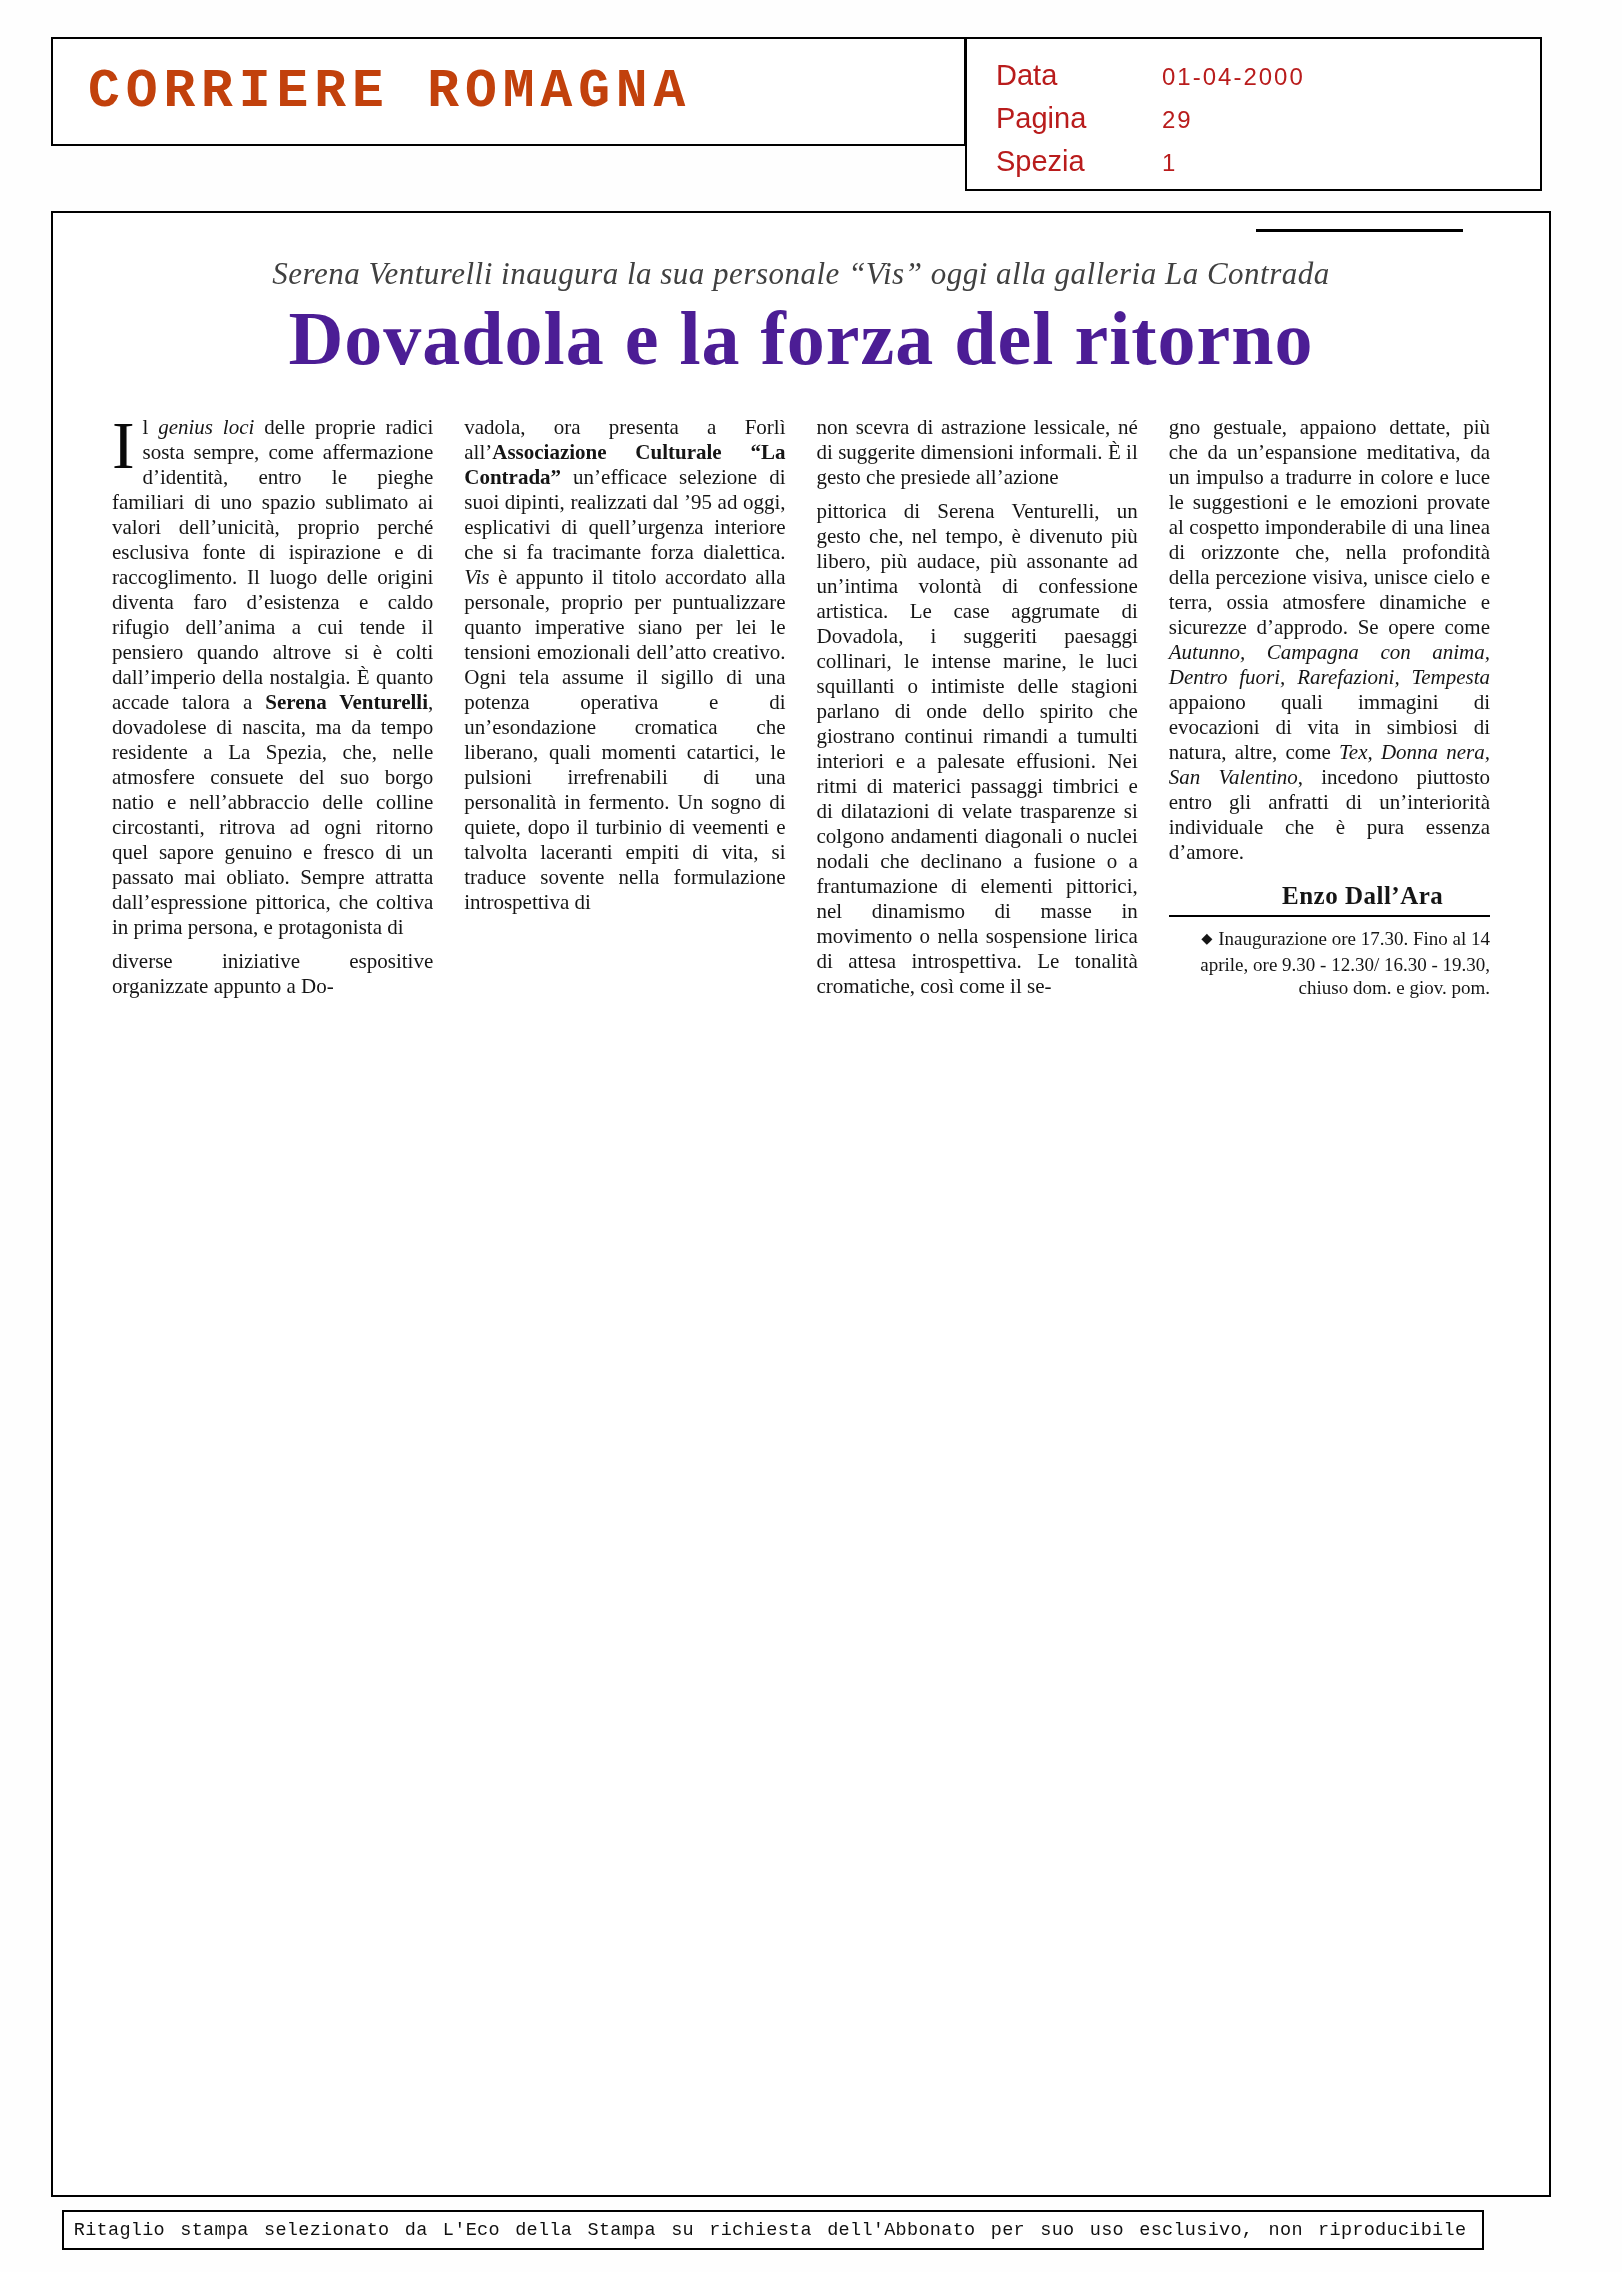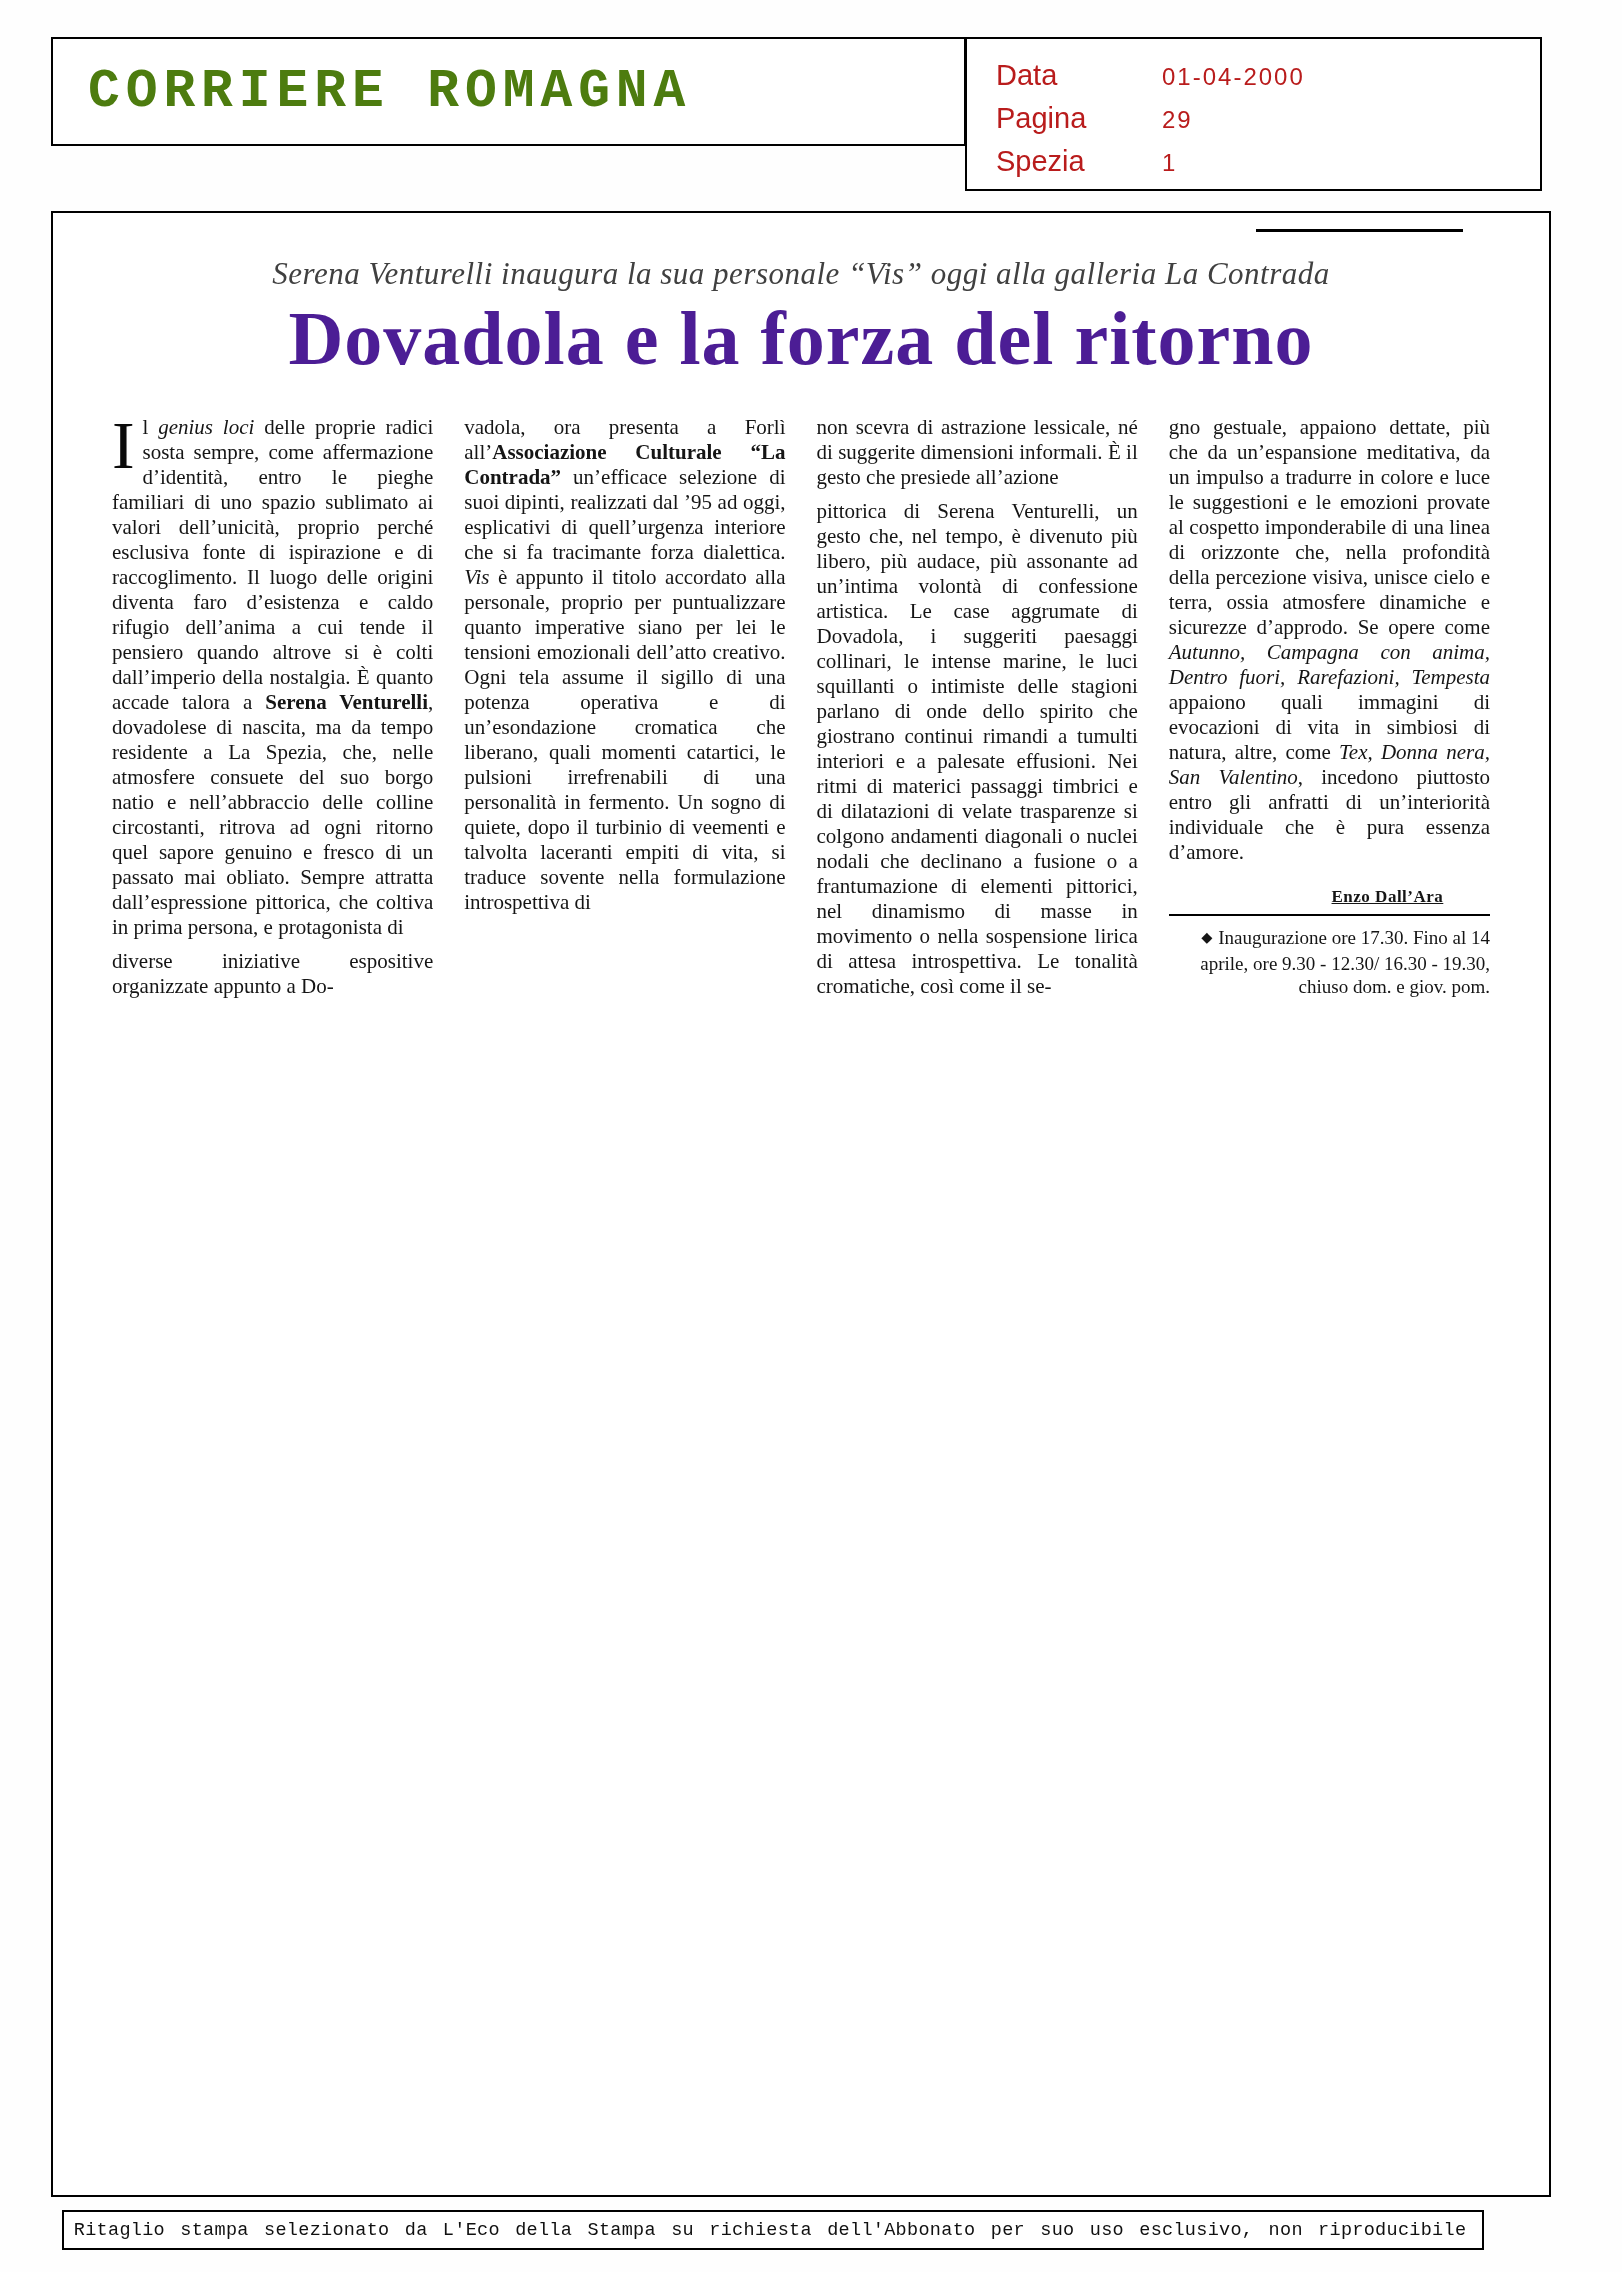--- a/index.html
+++ b/index.html
@@ -17,21 +17,21 @@
   .masthead-box {
     position: absolute; left: 51px; top: 37px;
     width: 915px; height: 109px;
     border: 2.9px solid #000; box-sizing: border-box;
     display: flex; align-items: center; padding-left: 35px;
     background: #fff;
   }
   .masthead {
     font-family: "Liberation Mono", "DejaVu Sans Mono", monospace;
     font-size: 53px; font-weight: 700; letter-spacing: 5.9px; white-space: nowrap;
-    color: #4d7c0f;
+    color: #c2410c;
   }
   .meta-box {
     position: absolute; left: 965px; top: 37px;
     width: 577px; height: 154px;
     border: 2.9px solid #000; box-sizing: border-box;
     padding: 11.7px 0 0 29px;
     font-family: "Liberation Sans", sans-serif;
     background: #fff;
   }
   .meta-row { display: flex; align-items: baseline; height: 43px; font-size: 29px; color: #b91c1c; }
@@ -63,21 +63,21 @@
     float: left; font-size: 68px; line-height: 55px;
     padding: 2.9px 7.8px 0 0; color: #0a0a0a;
   }
   .seg-i { font-style: italic; }
   .seg-b { font-weight: 700; }
 
   .byline-block {
     margin-top: 17.6px; border-bottom: 2.9px solid #000;
     padding: 0 13.7px 5.9px 0; text-align: right;
   }
-  .byline { font-weight: 700; font-size: 17px; letter-spacing: 0.5px; display: inline-block; padding-right: 33px; text-decoration: underline; }
+  .byline { font-weight: 700; font-size: 25px; letter-spacing: 0.5px; display: inline-block; padding-right: 33px; }
   .note { margin: 9.8px 0 0; font-size: 19px; line-height: 23.4px; text-align: right; }
   .diamond { font-size: 14.6px; padding-right: 5.9px; position: relative; top: -2px; }
 
   
   .footer-box {
     position: absolute; left: 62px; top: 2210px;
     width: 1422px; height: 40px;
     border: 2px solid #000; box-sizing: border-box;
     display: flex; align-items: center; padding-left: 9.8px;
     font-family: "Liberation Mono", "DejaVu Sans Mono", monospace;

